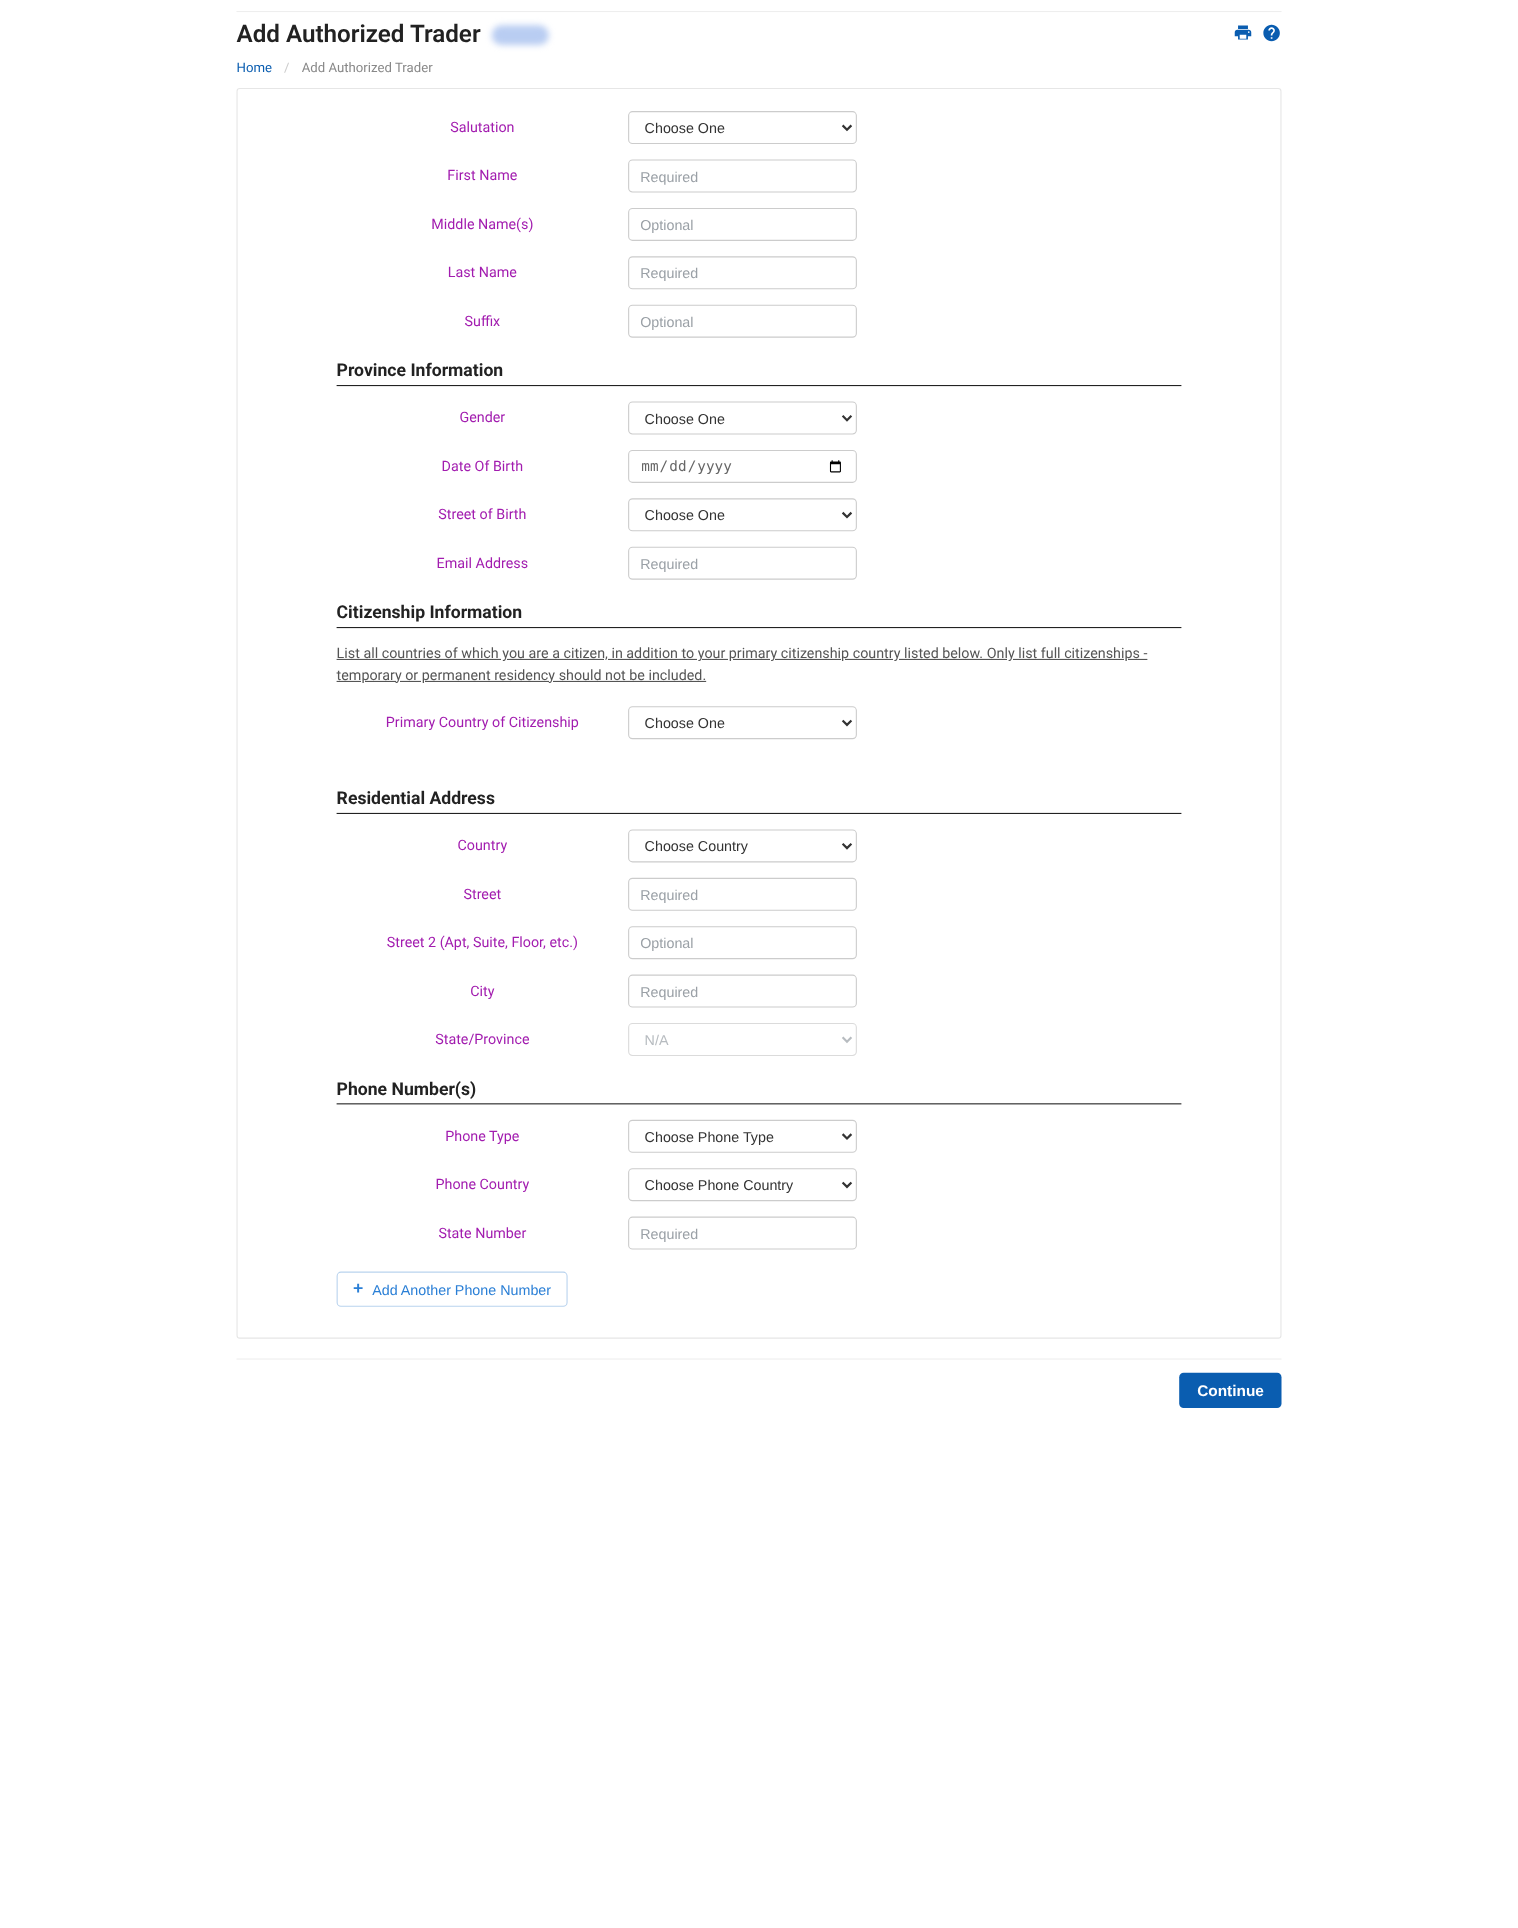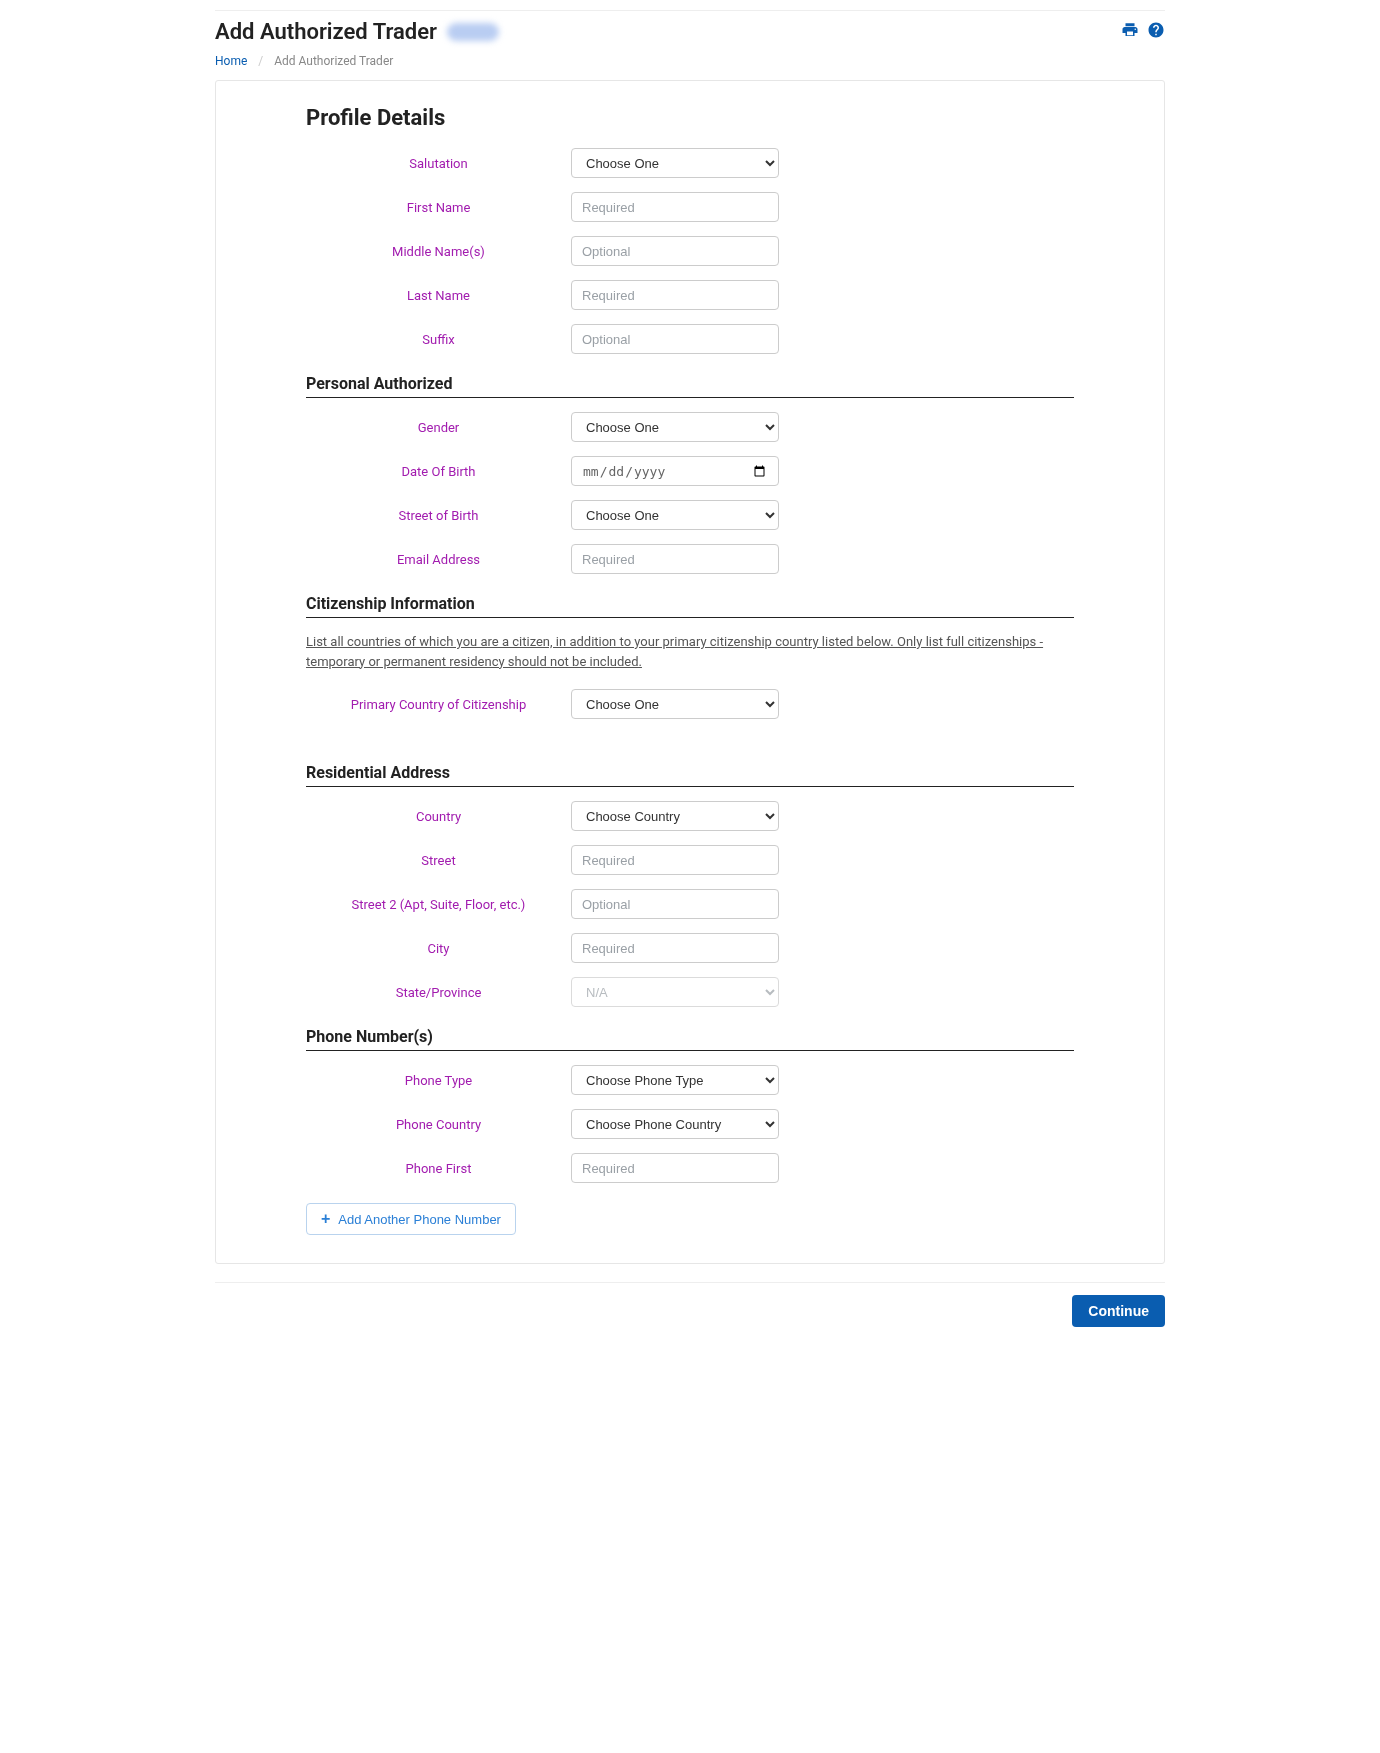--- a/index.html
+++ b/index.html
@@ -154,21 +154,20 @@
     </div>
   </div>
 
   <div class="breadcrumb">
     <a href="#">Home</a>
     <span class="sep">/</span>
     <span>Add Authorized Trader</span>
   </div>
 
   <div class="card">
-    <h2 class="section-title-main">Profile Details</h2>
 
     <div class="form-row">
       <div class="form-label">Salutation</div>
       <div class="form-control-wrap">
         <select class="ctrl">
           <option>Choose One</option>
         </select>
       </div>
     </div>
     <div class="form-row">
@@ -189,21 +188,21 @@
         <input class="ctrl" type="text" placeholder="Required" style="">
       </div>
     </div>
     <div class="form-row">
       <div class="form-label">Suffix</div>
       <div class="form-control-wrap">
         <input class="ctrl" type="text" placeholder="Optional" style="">
       </div>
     </div>
 
-    <h3 class="section-title">Personal Authorized</h3>
+    <h3 class="section-title">Province Information</h3>
     <div class="form-row">
       <div class="form-label">Gender</div>
       <div class="form-control-wrap">
         <select class="ctrl">
           <option>Choose One</option>
         </select>
       </div>
     </div>
     <div class="form-row">
       <div class="form-label">Date Of Birth</div>
@@ -284,21 +283,21 @@
     </div>
     <div class="form-row">
       <div class="form-label">Phone Country</div>
       <div class="form-control-wrap">
         <select class="ctrl">
           <option>Choose Phone Country</option>
         </select>
       </div>
     </div>
     <div class="form-row">
-      <div class="form-label">Phone First</div>
+      <div class="form-label">State Number</div>
       <div class="form-control-wrap">
         <input class="ctrl" type="text" placeholder="Required" style="">
       </div>
     </div>
     <button class="add-btn">
       <span class="plus">+</span>
       <span>Add Another Phone Number</span>
     </button>
   </div>
 

